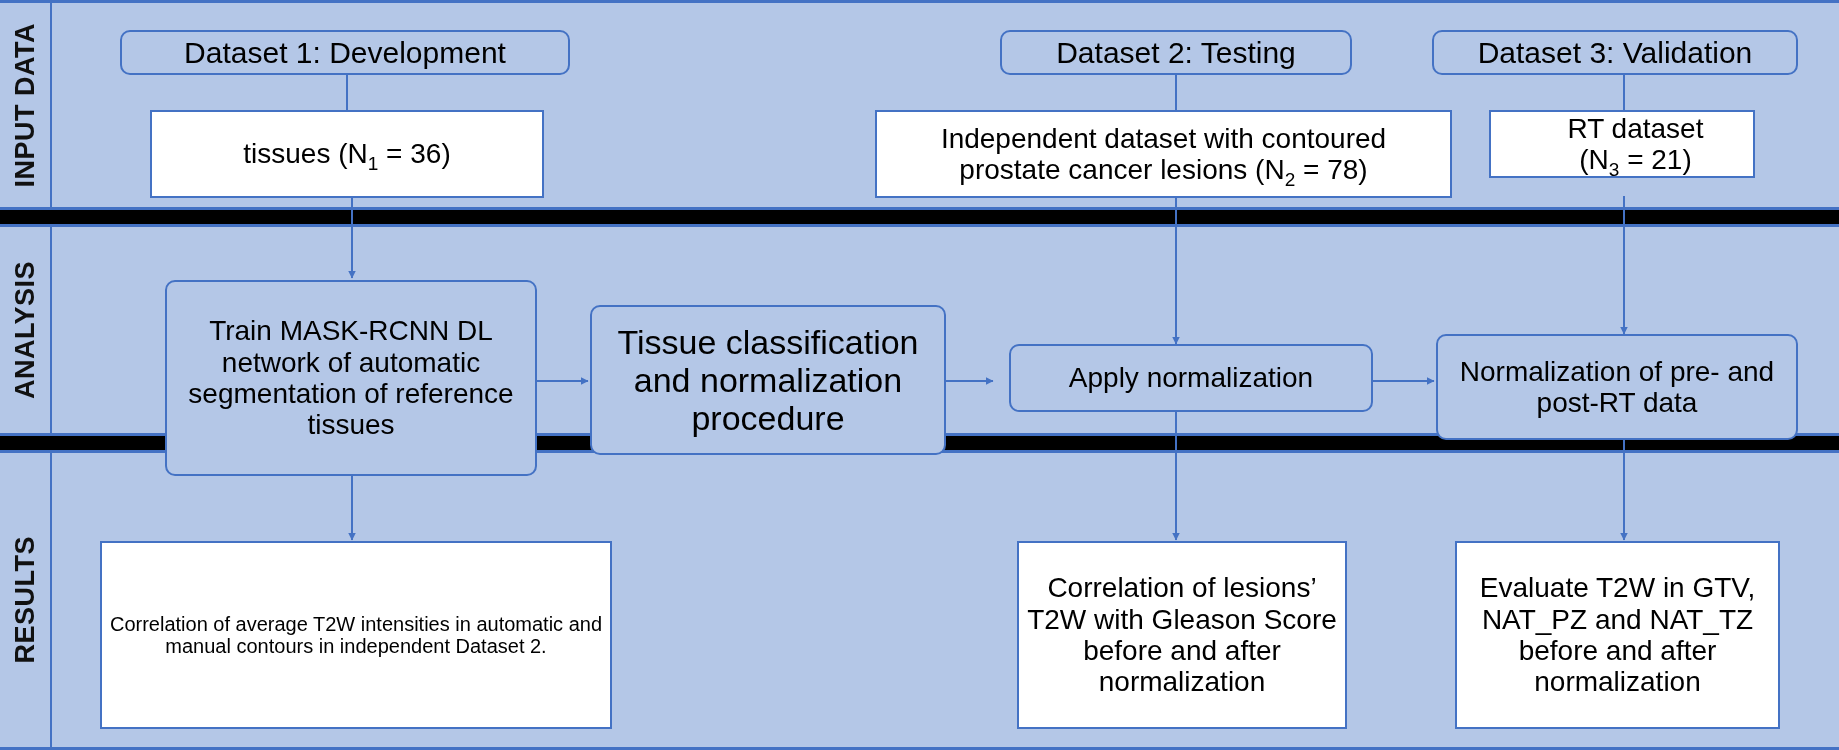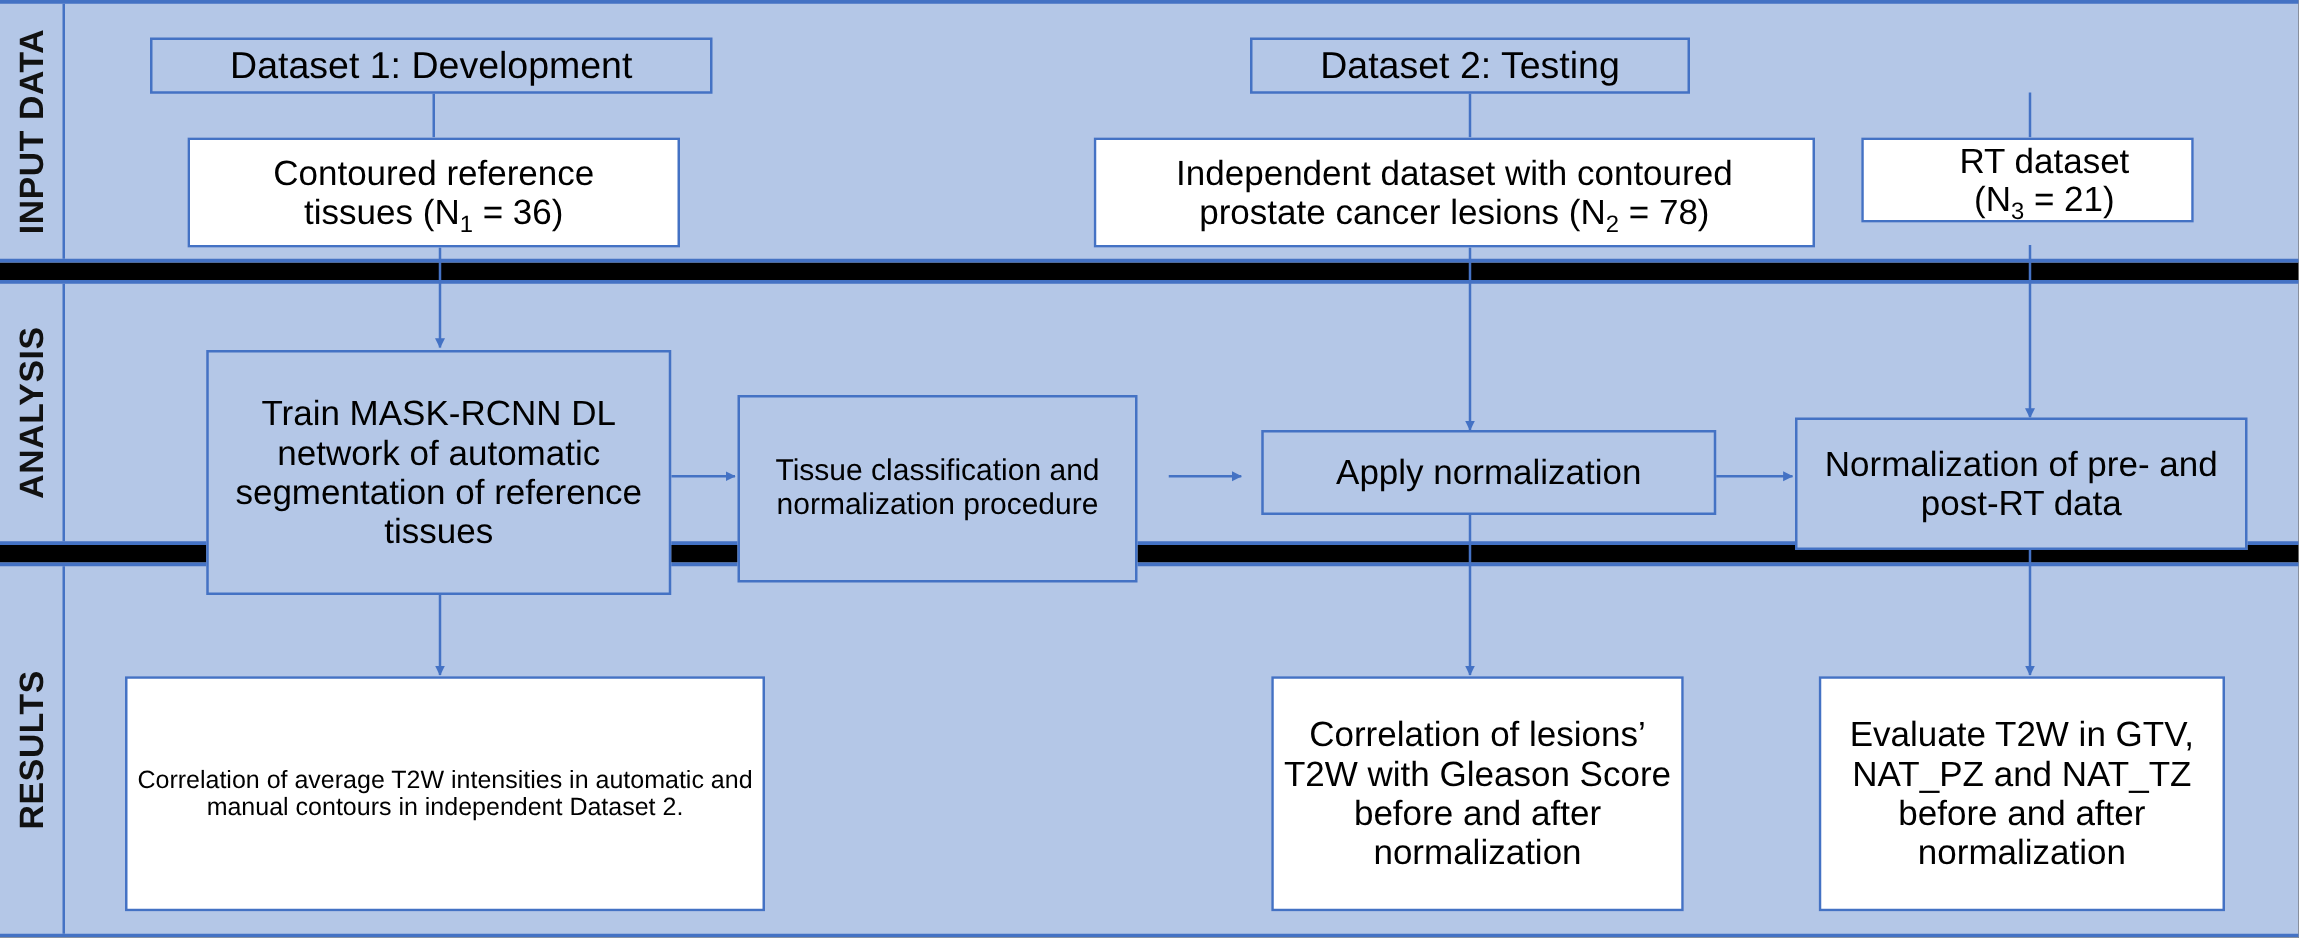--- a/index.html
+++ b/index.html
@@ -47,21 +47,21 @@
     position:absolute;
     box-sizing:border-box;
     border:2px solid #4472c4;
     display:flex;align-items:center;justify-content:center;
     text-align:center;
     color:#000000;
     line-height:1.12;
     padding:2px 6px;
   }
   .box-white{ background:#ffffff; }
-  .box-blue { background:#b4c7e7; }
+  .box-blue { background:#b4c7e7;border-radius:10px; }
 
   
   #wires{
     position:absolute;left:0;top:0;
     width:1839px;height:750px;
     pointer-events:none;
   }
   sub{font-size:0.68em; line-height:0;}
 </style>
 </head>
@@ -122,24 +122,26 @@
   </svg>
 
   <div class="box box-blue" style="left:120px;top:30px;width:450px;height:45px;font-size:30px;">
     <span>Dataset 1: Development</span>
   </div>
 
   <div class="box box-blue" style="left:1000px;top:30px;width:352px;height:45px;font-size:30px;">
     <span>Dataset 2: Testing</span>
   </div>
 
+  <div class="box box-blue" style="left:1432px;top:30px;width:366px;height:45px;font-size:30px;">
+    <span>Dataset 3: Validation</span>
+  </div>
 
   <div class="box box-white" style="left:150px;top:110px;width:394px;height:88px;font-size:28px;">
     <div>
-      <div>Contoured reference</div>
       <div><span>tissues (N</span><sub>1</sub><span> = 36)</span></div>
     </div>
   </div>
 
   <div class="box box-white" style="left:875px;top:110px;width:577px;height:88px;font-size:28px;">
     <div>
       <div>Independent dataset with contoured</div>
       <div><span>prostate cancer lesions (N</span><sub>2</sub><span> = 78)</span></div>
     </div>
   </div>
@@ -148,21 +150,21 @@
     <div>
       <div>RT dataset</div>
       <div><span>(N</span><sub>3</sub><span> = 21)</span></div>
     </div>
   </div>
 
   <div class="box box-blue" style="left:165px;top:280px;width:372px;height:196px;font-size:28px;">
     <span>Train MASK-RCNN DL network of automatic segmentation of reference tissues</span>
   </div>
 
-  <div class="box box-blue" style="left:590px;top:316px;width:320px;height:150px;font-size:24px;">
+  <div class="box box-blue" style="left:590px;top:305px;width:356px;height:150px;font-size:34px;">
     <span>Tissue classification and normalization procedure</span>
   </div>
 
   <div class="box box-blue" style="left:995px;top:344px;width:364px;height:68px;font-size:28px;margin-left:14px;">
     <span>Apply normalization</span>
   </div>
 
   <div class="box box-blue" style="left:1436px;top:334px;width:362px;height:106px;font-size:28px;">
     <span>Normalization of pre- and post-RT data</span>
   </div>

